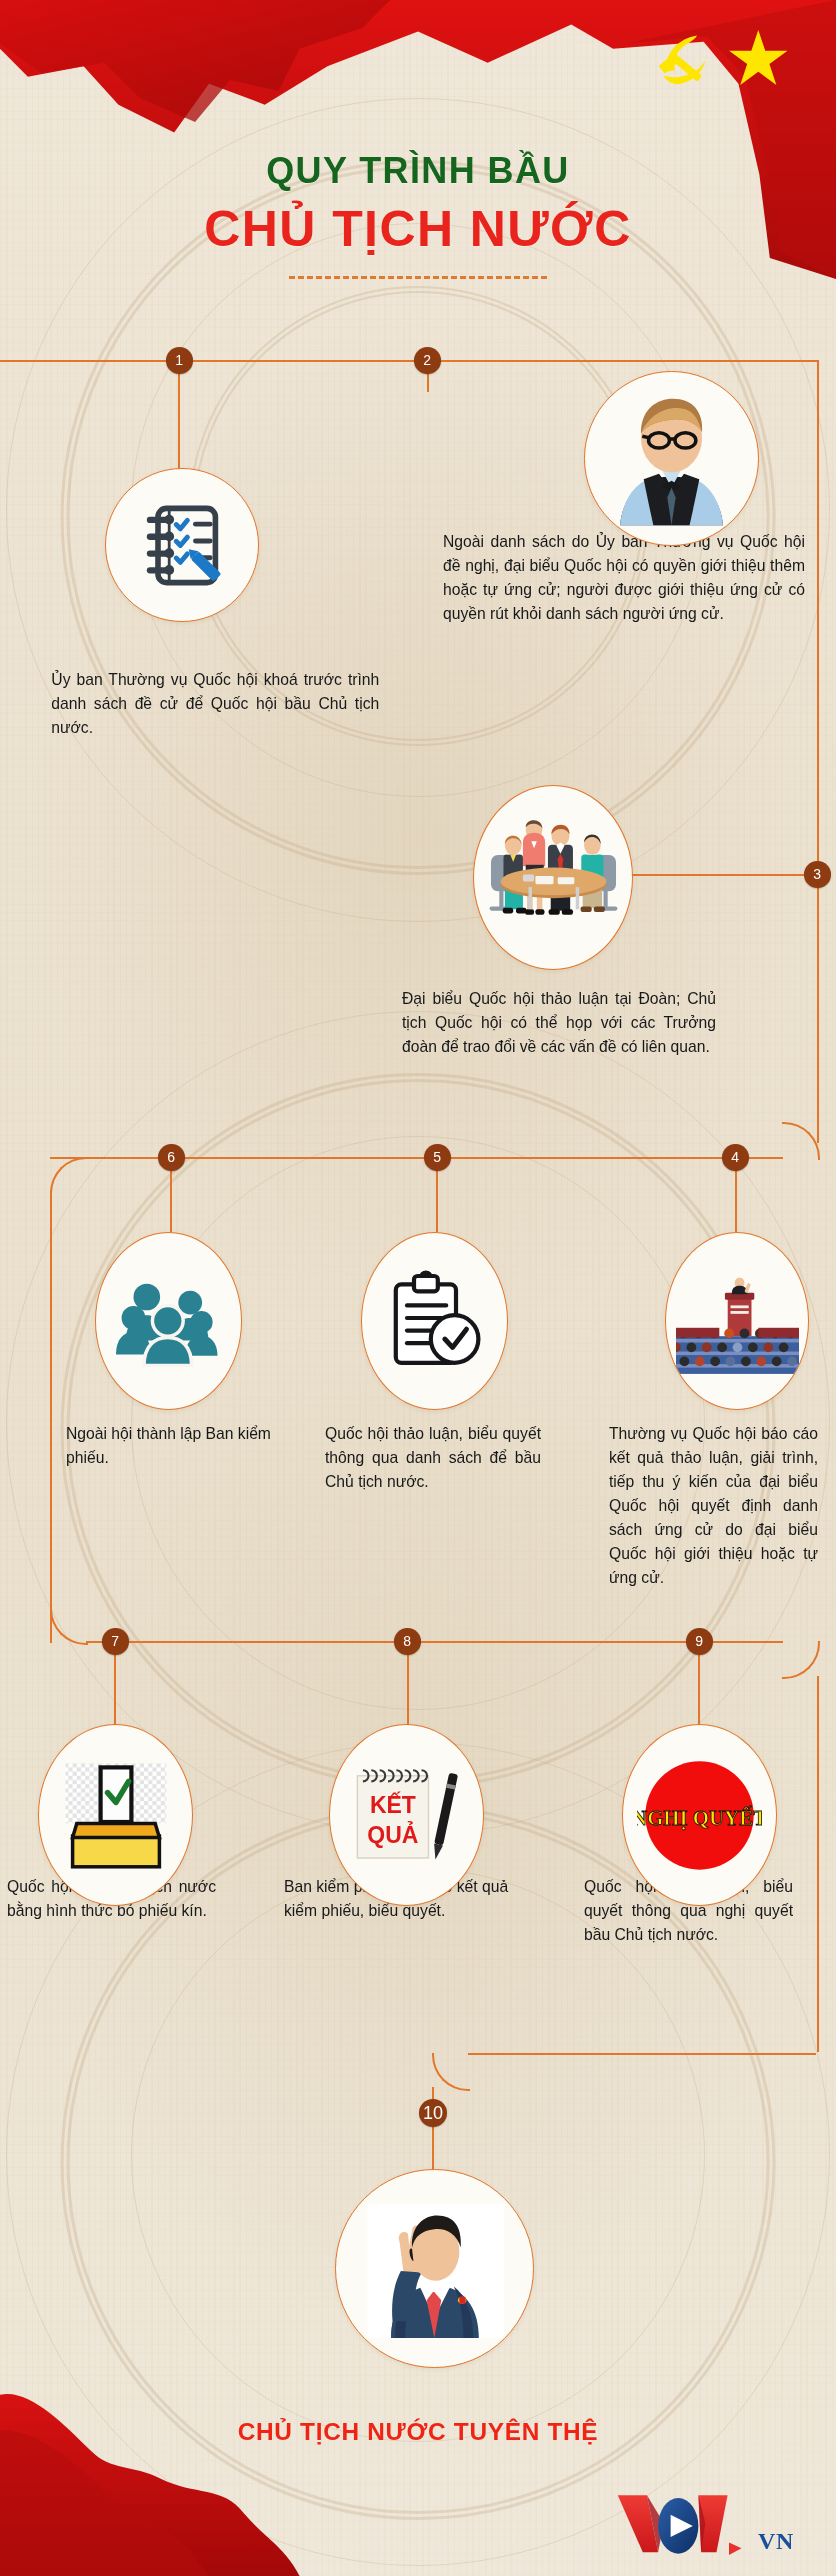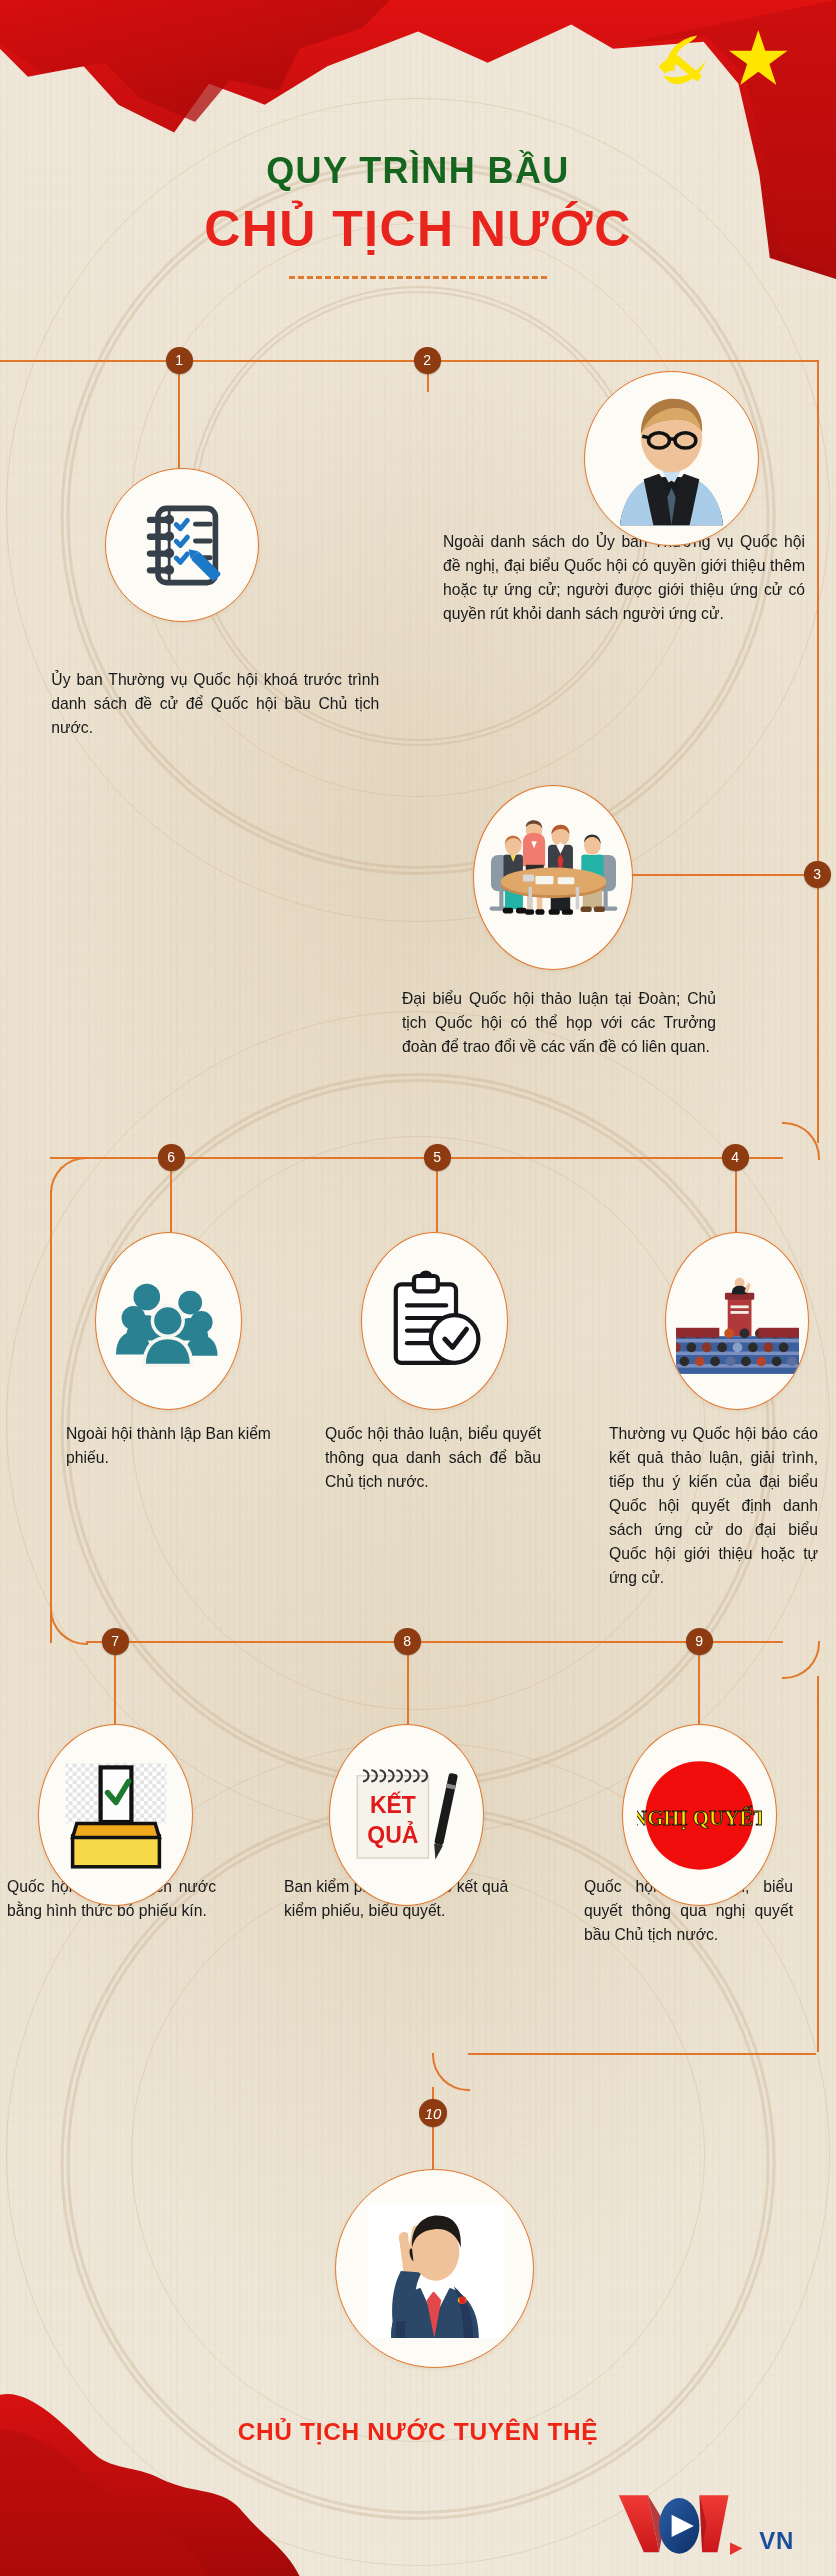--- a/index.html
+++ b/index.html
@@ -53,33 +53,33 @@
   
   .wire{position:absolute;background:#e2762a;}
   .wire.h{height:2.1px;}
   .wire.v{width:2.1px;}
   .curve{position:absolute;border:2.1px solid #e2762a;background:transparent;}
 
   .node{position:absolute;width:26.5px;height:26.5px;border-radius:50%;
     background:#8e3b12;color:#fff;display:flex;align-items:center;justify-content:center;
     font-size:14px;font-weight:400;z-index:6;
     box-shadow:0 0.7px 1.4px rgba(0,0,0,.25);}
-  .node.n10{width:28px;height:28px;font-size:15px;font-style:italic;}
+  .node.n10{width:28px;height:28px;font-size:18px;}
 
   .bubble{position:absolute;border-radius:50%;background:#fdfbf6;border:1.4px solid #e2762a;
     display:flex;align-items:center;justify-content:center;overflow:hidden;z-index:5;
     box-shadow:0 1.4px 4.2px rgba(120,90,50,.10);}
 
   .para{position:absolute;color:#17181a;font-size:15.7px;line-height:24px;}
   .para.j{text-align:justify;}
 
   .footer-title{position:absolute;left:0;width:836px;text-align:center;color:#f02414;
     font-weight:bold;font-size:24.4px;letter-spacing:0.7px;}
   .vov{position:absolute;right:42px;bottom:18px;display:flex;align-items:flex-end;gap:4.2px;}
-  .vov-vn{color:#1b4f9c;font-size:24px;font-weight:bold;letter-spacing:0.7px;padding-bottom:2.8px;}
+  .vov-vn{color:#1b4f9c;font-size:24px;font-weight:bold;letter-spacing:0.7px;padding-bottom:2.8px;font-family:Liberation Serif, serif;}
 </style>
 </head>
 <body>
 
 <div class="page">
   <div class="grain"></div>
 
   <div class="drum d1"></div>
   <div class="drum d2"></div>
   <div class="drum d3"></div>

